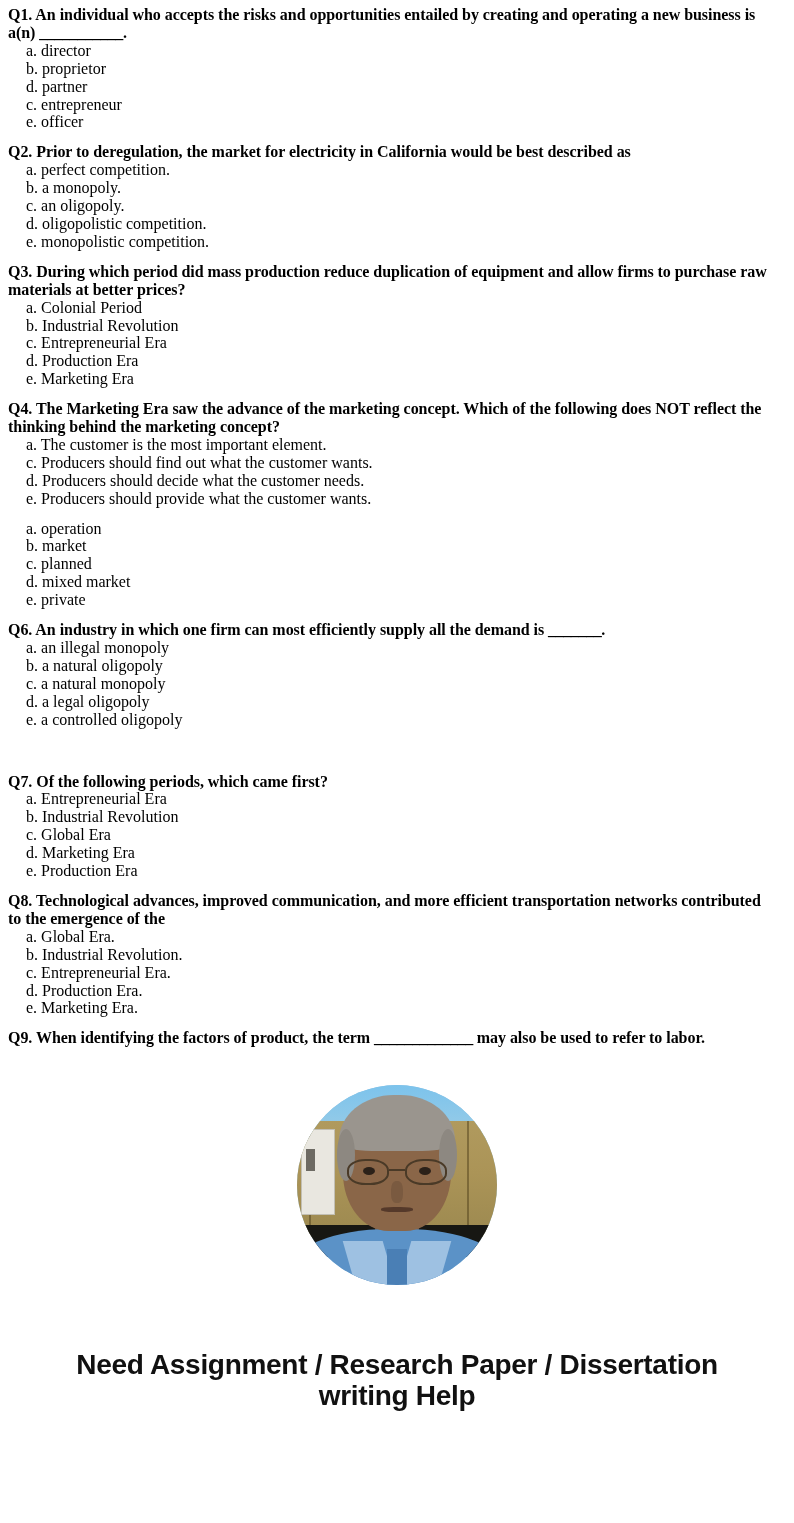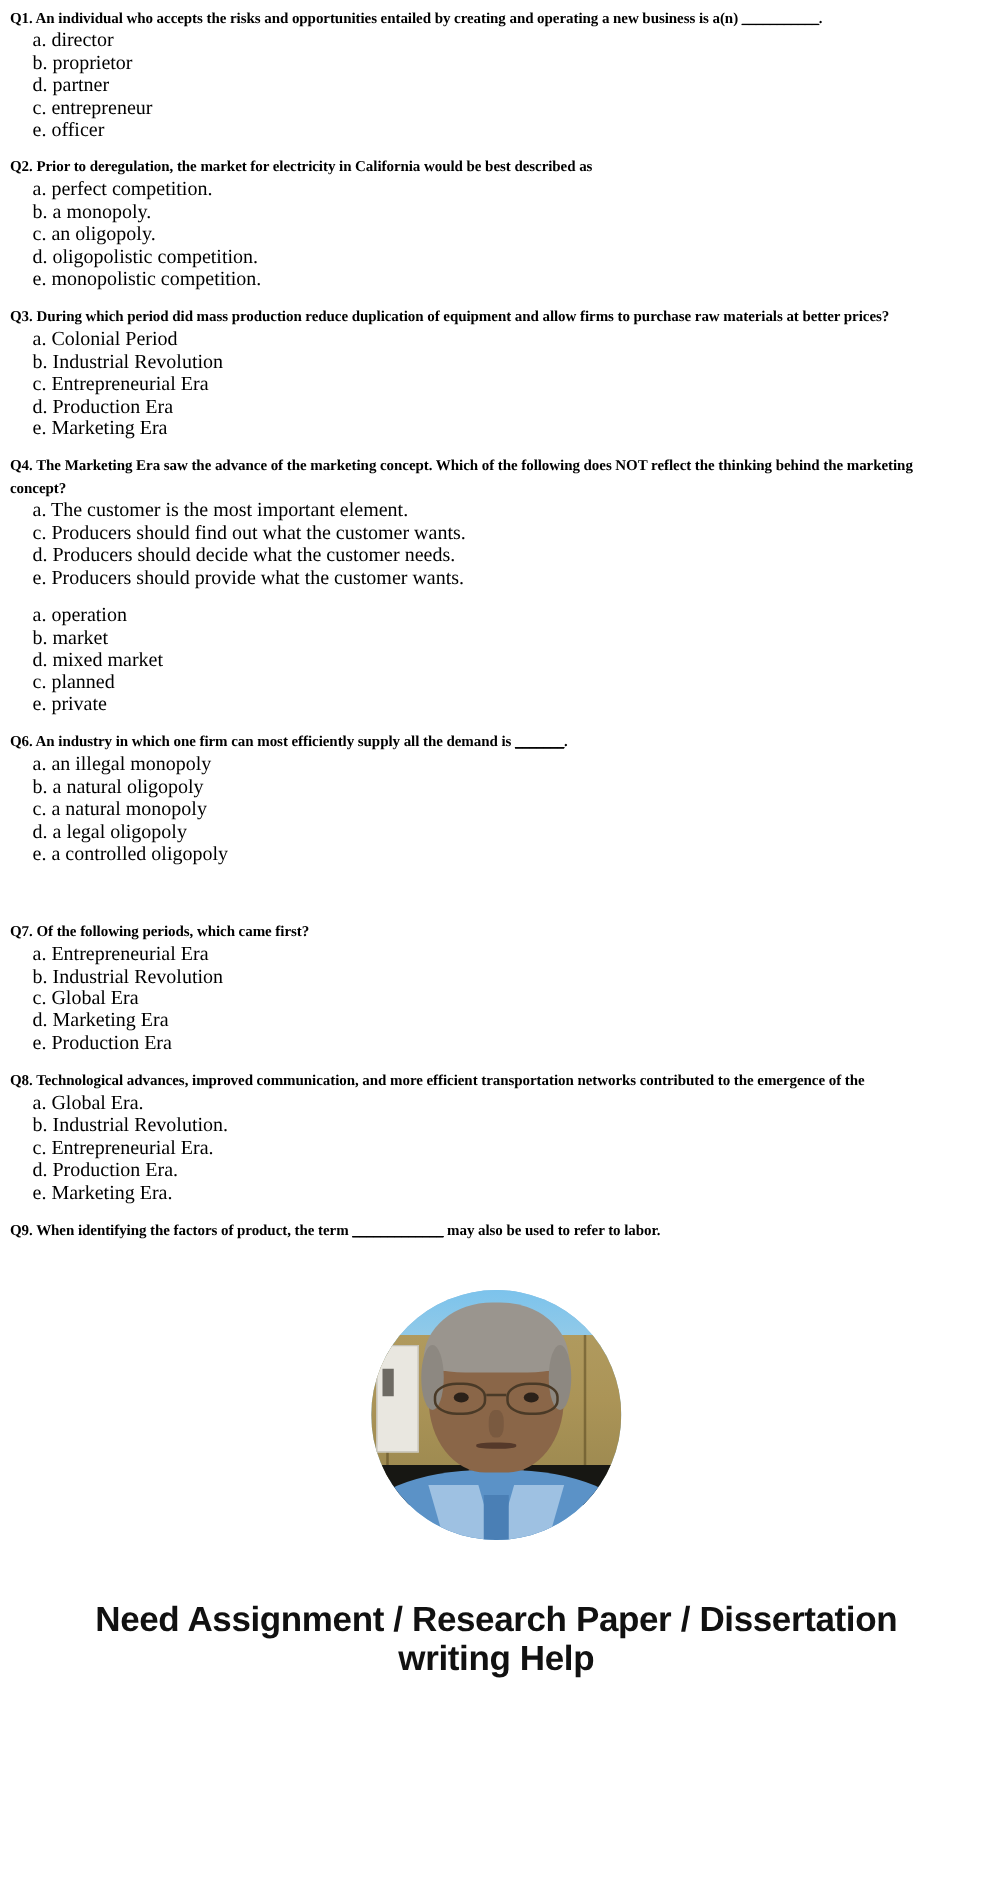--- a/index.html
+++ b/index.html
@@ -20,21 +20,21 @@
     box-sizing: border-box;
     padding: 6px 18px 0 8px;
   }
   .qblock {
     margin: 0 0 12px 0;
   }
   .qblock.extra-gap {
     margin-bottom: 44px;
   }
   .qstem {
-    font-size: 12px;
+    font-size: 16px;
     font-weight: bold;
     line-height: 17.9px;
     margin: 0 0 0 0;
     letter-spacing: -0.05px;
   }
   .qoptions {
     list-style: none;
     margin: 0;
     padding: 0;
   }
@@ -226,21 +226,21 @@
   }
   
   .footer {
     width: 794px;
     text-align: center;
     font-family: "Liberation Sans", "DejaVu Sans", sans-serif;
     font-weight: bold;
     font-size: 28px;
     line-height: 31px;
     color: #111111;
-    margin-top: 48px;
+    margin-top: 64px;
     padding: 0 14px;
     box-sizing: border-box;
     letter-spacing: -0.3px;
   }
 </style>
 </head>
 <body>
 
 <div class="page">
 
@@ -284,22 +284,22 @@
       <li>c. Producers should find out what the customer wants.</li>
       <li>d. Producers should decide what the customer needs.</li>
       <li>e. Producers should provide what the customer wants.</li>
     </ul>
   </div>
 
   <div class="qblock">
     <ul class="qoptions">
       <li>a. operation</li>
       <li>b. market</li>
+      <li>c. planned</li>
       <li>d. mixed market</li>
-      <li>c. planned</li>
       <li>e. private</li>
     </ul>
   </div>
 
   <div class="qblock extra-gap">
     <p class="qstem"><span>Q6. An industry in which one firm can most efficiently supply all the demand is</span> <span class="blankline">_______</span><span>.</span></p>
     <ul class="qoptions">
       <li>a. an illegal monopoly</li>
       <li>b. a natural oligopoly</li>
       <li>c. a natural monopoly</li>

